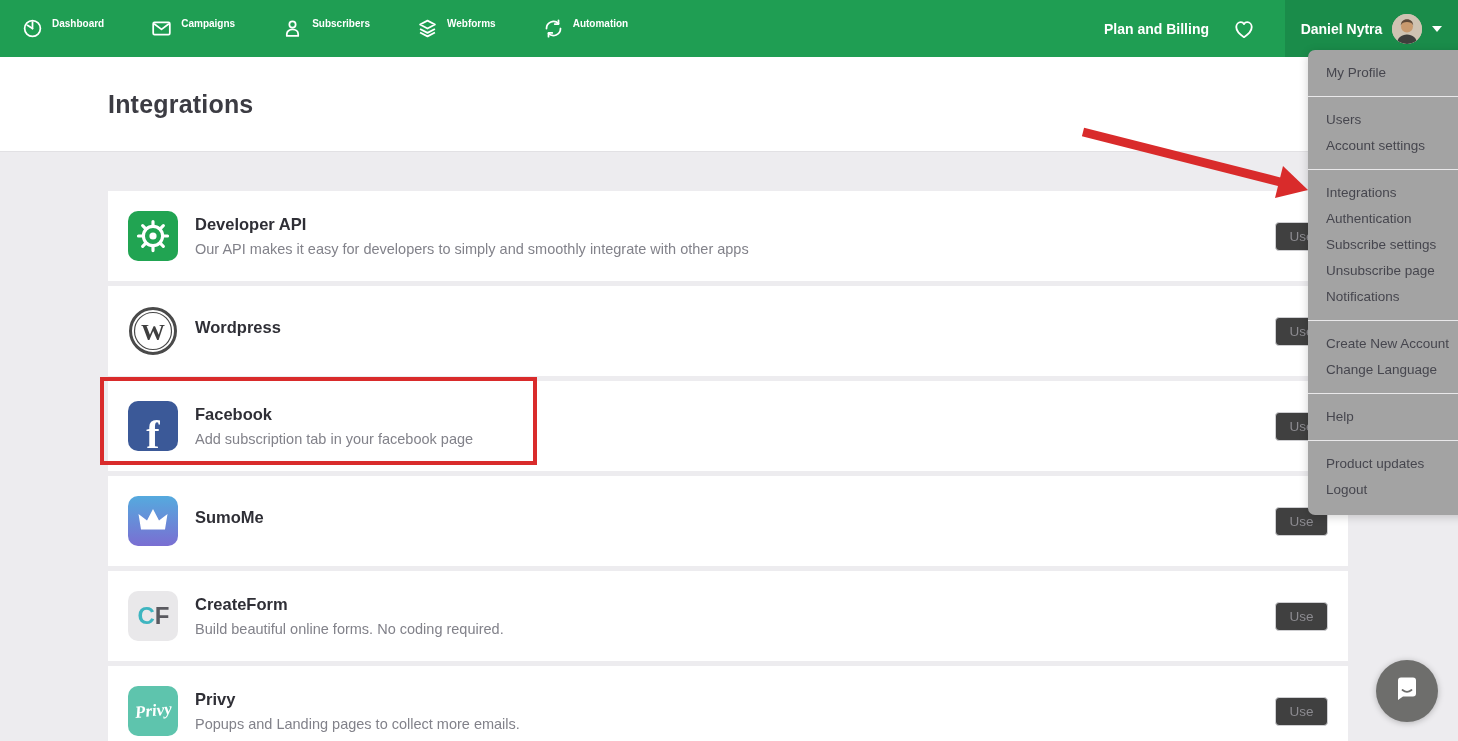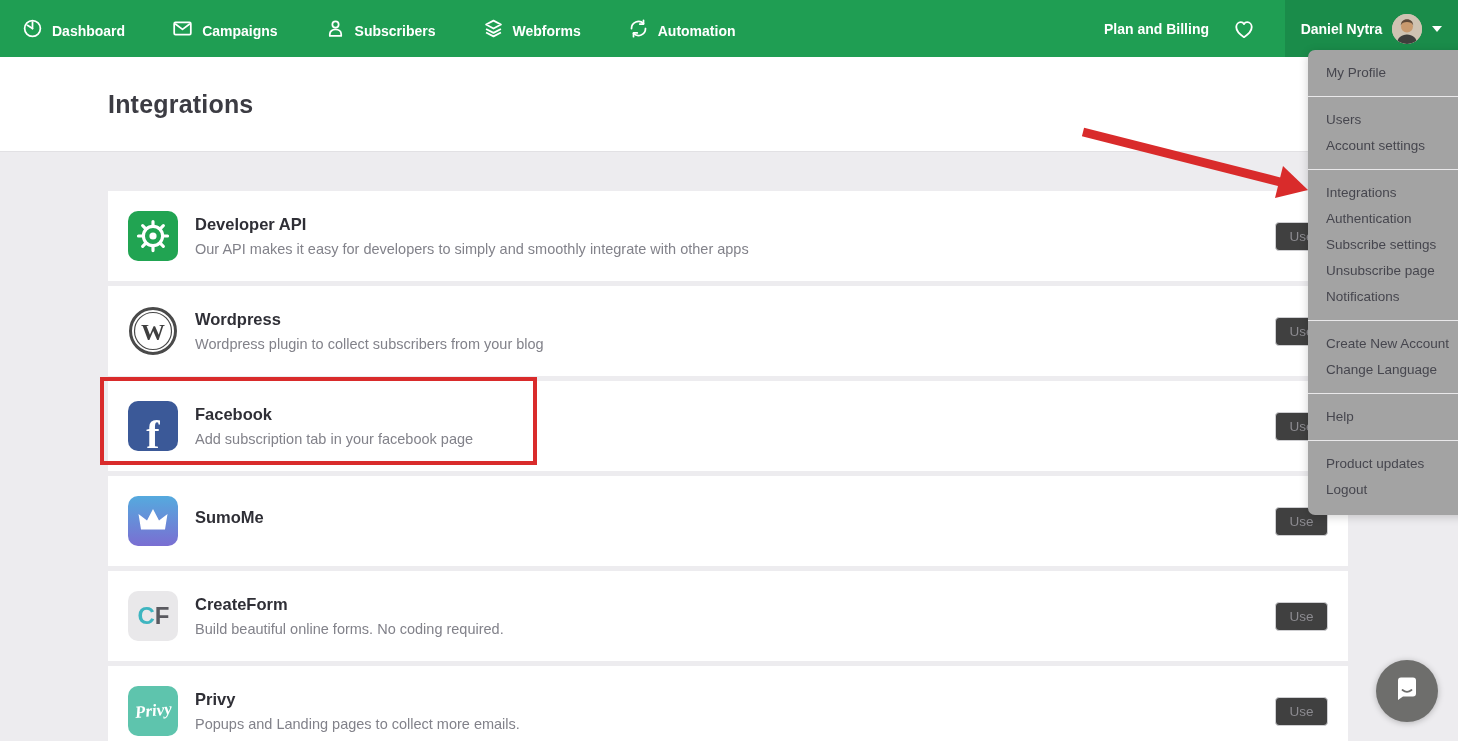--- a/index.html
+++ b/index.html
@@ -2,21 +2,21 @@
 <html><head>
 <meta charset="utf-8">
 <style>
   * { margin:0; padding:0; box-sizing:border-box; }
   html,body { width:1458px; height:741px; overflow:hidden; font-family:"Liberation Sans", sans-serif; background:#edecef; }
   .stage { position:relative; width:1458px; height:741px; }
 
   
   .navbar { position:absolute; top:0; left:0; width:1458px; height:57px; background:#1f9e53; display:flex; align-items:center; z-index:10; }
   .nav-left { display:flex; align-items:center; gap:47px; padding-left:22px; }
-  .nav-item { display:flex; align-items:flex-end; gap:9px; color:#fff; font-size:14px; font-weight:bold; cursor:pointer; }
+  .nav-item { display:flex; align-items:flex-start; gap:9px; color:#fff; font-size:10px; font-weight:bold; cursor:pointer; }
   .nav-item svg { display:block; }
   .nav-right { margin-left:auto; display:flex; align-items:center; height:57px; }
   .plan-billing { color:#fff; font-size:14px; font-weight:bold; cursor:pointer; margin-right:24px; }
   .heart-btn { margin-right:30px; cursor:pointer; display:flex; align-items:center; }
   .user-box { width:173px; height:57px; background:#1a8c4a; display:flex; align-items:center; justify-content:center; gap:10px; cursor:pointer; }
   .user-name { color:#ffffff; font-size:14px; font-weight:bold; }
   .avatar { width:30px; height:30px; border-radius:50%; overflow:hidden; background:#cfc3b2; flex:0 0 auto; }
   .caret { width:0; height:0; border-left:5px solid transparent; border-right:5px solid transparent; border-top:6px solid #fff; }
 
   
@@ -162,21 +162,20 @@
       <div class="int-row">
         <div class="int-icon icon-wp">
           <svg width="50" height="50" viewBox="0 0 50 50">
               <circle cx="25" cy="25" r="22.5" fill="#fff" stroke="#4a4a4a" stroke-width="3"></circle>
               <circle cx="25" cy="25" r="18.5" fill="none" stroke="#4a4a4a" stroke-width="1.2"></circle>
               <text x="25" y="33.5" text-anchor="middle" font-family="Liberation Serif, serif" font-weight="bold" font-size="24" fill="#3f3f3f">W</text>
             </svg>
         </div>
         <div class="int-texts">
           <div class="int-name">Wordpress</div>
-          <div class="int-desc">Wordpress plugin to collect subscribers from your blog</div>
         </div>
         <button class="use-btn">Use</button>
       </div>
 
       <div class="int-row">
         <div class="int-icon icon-fb">
           <span class="fb-f">f</span>
         </div>
         <div class="int-texts">
           <div class="int-name">Facebook</div>

